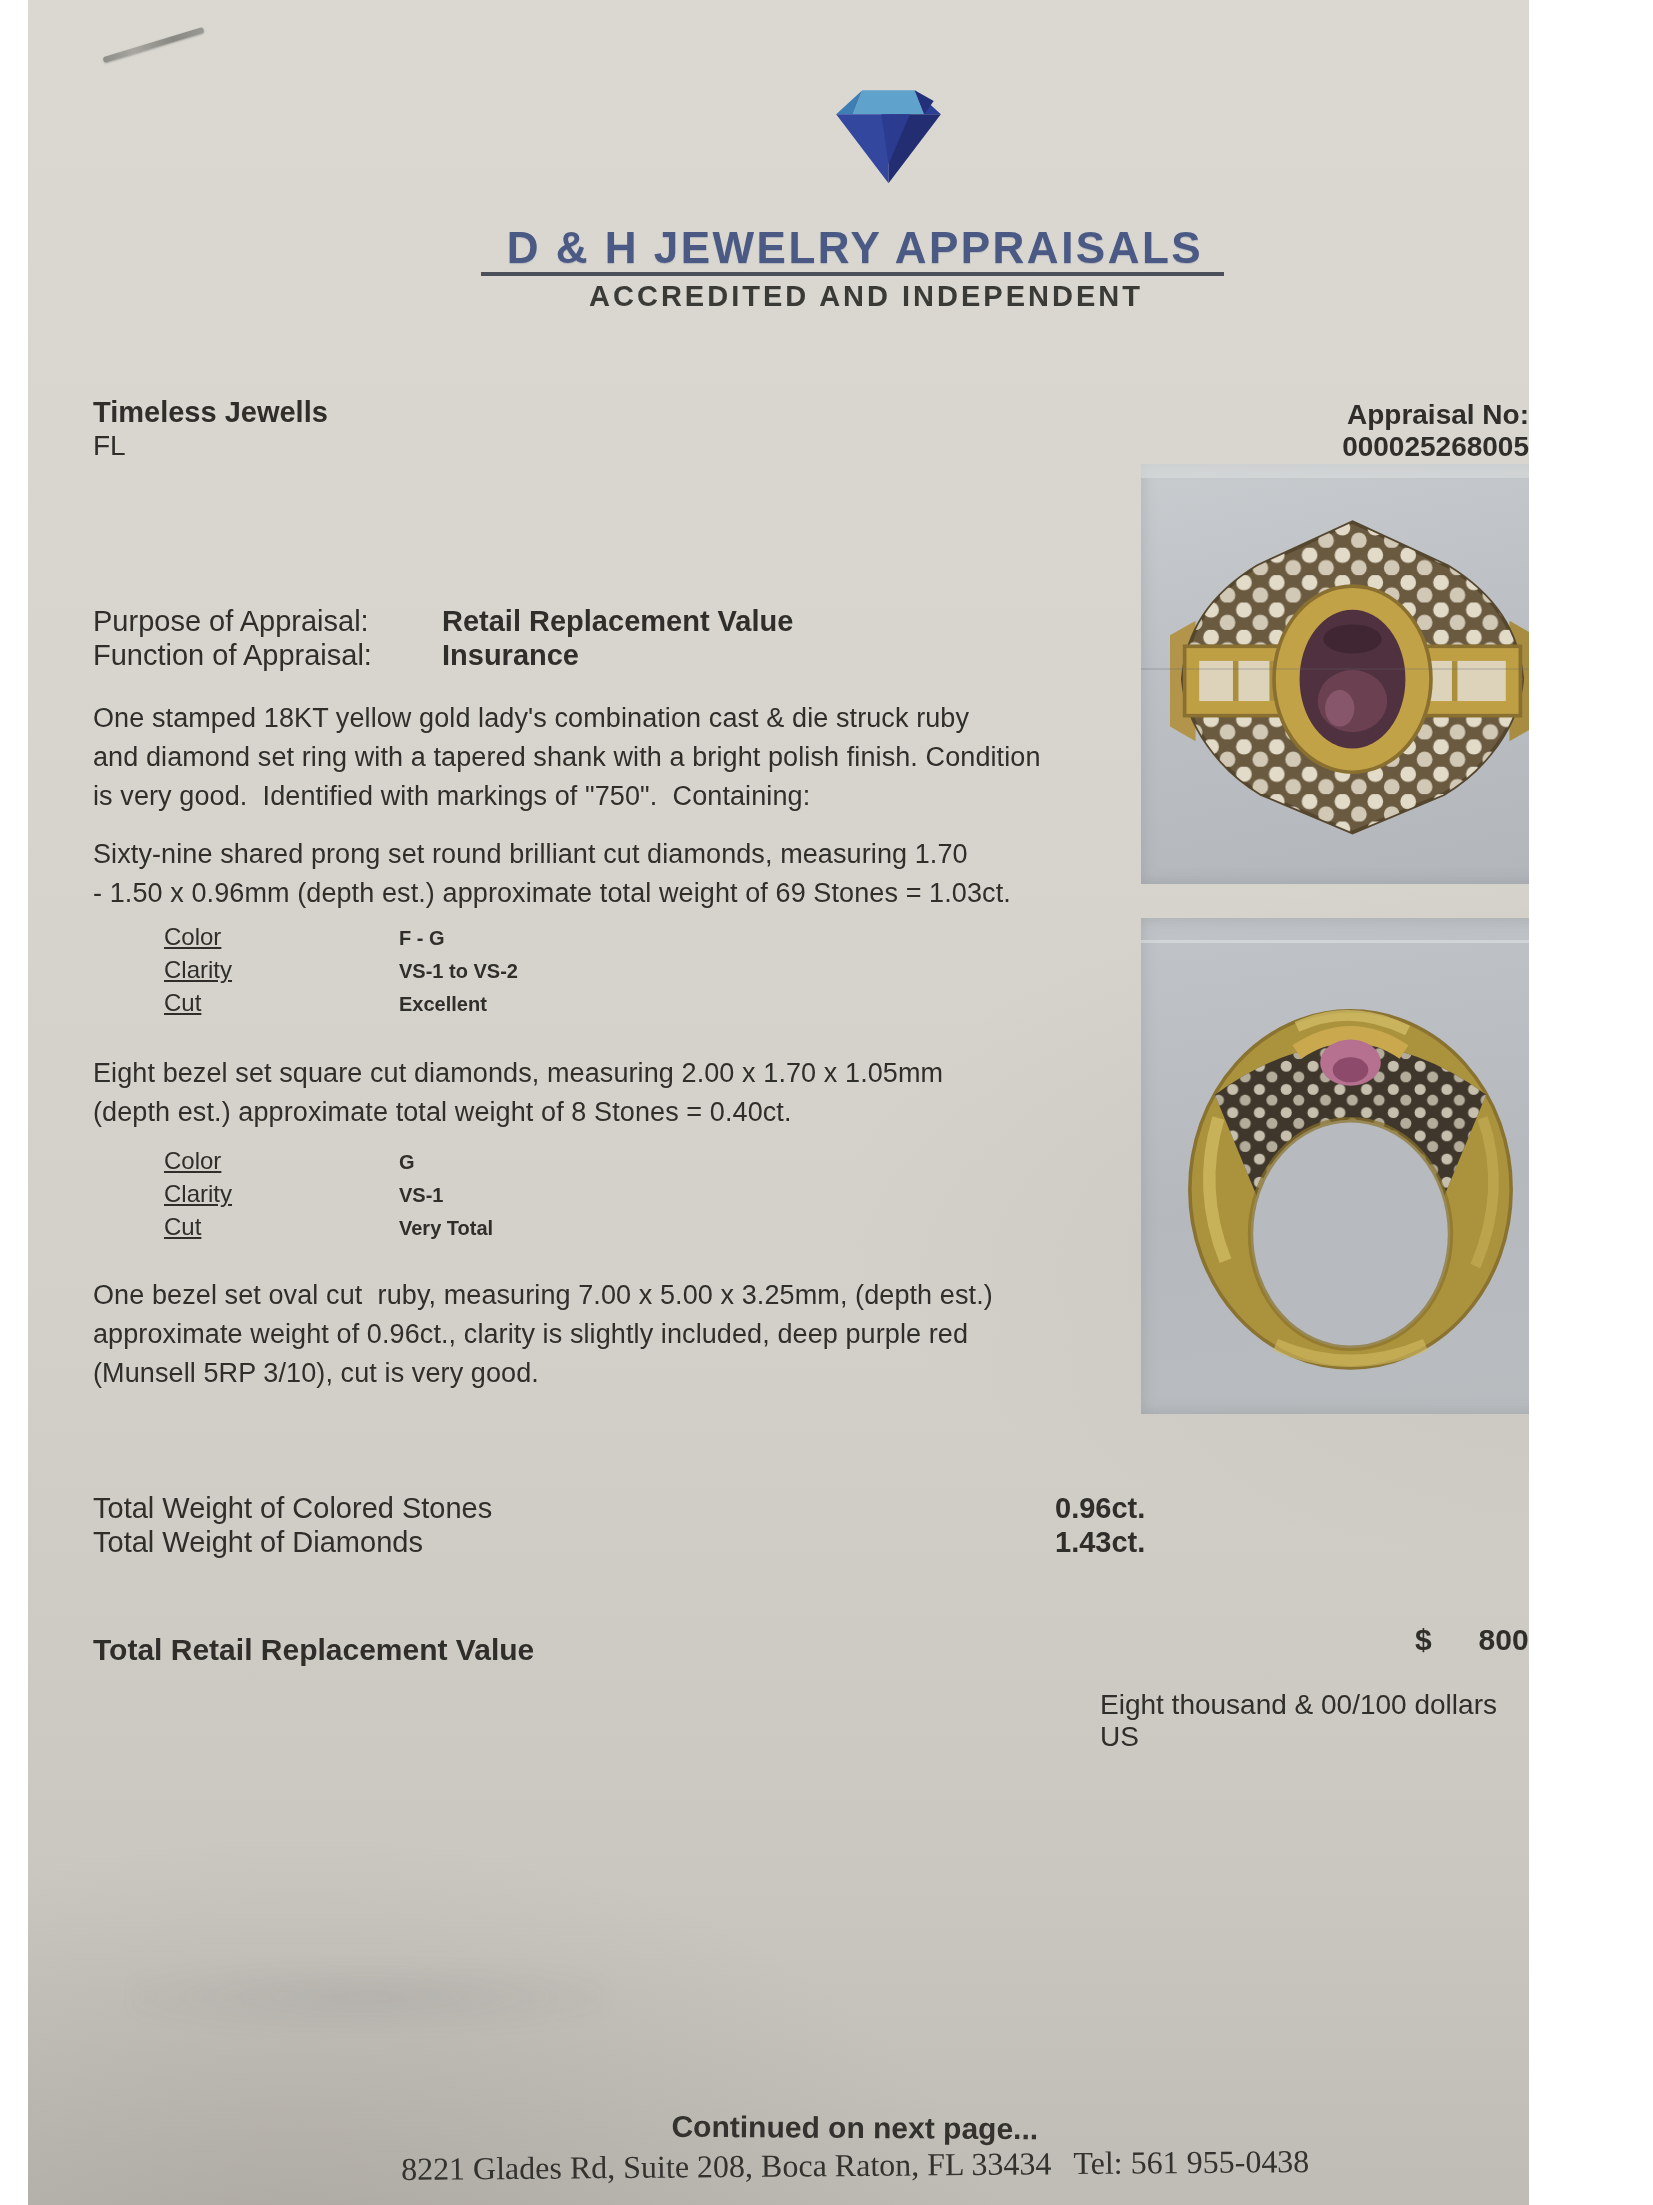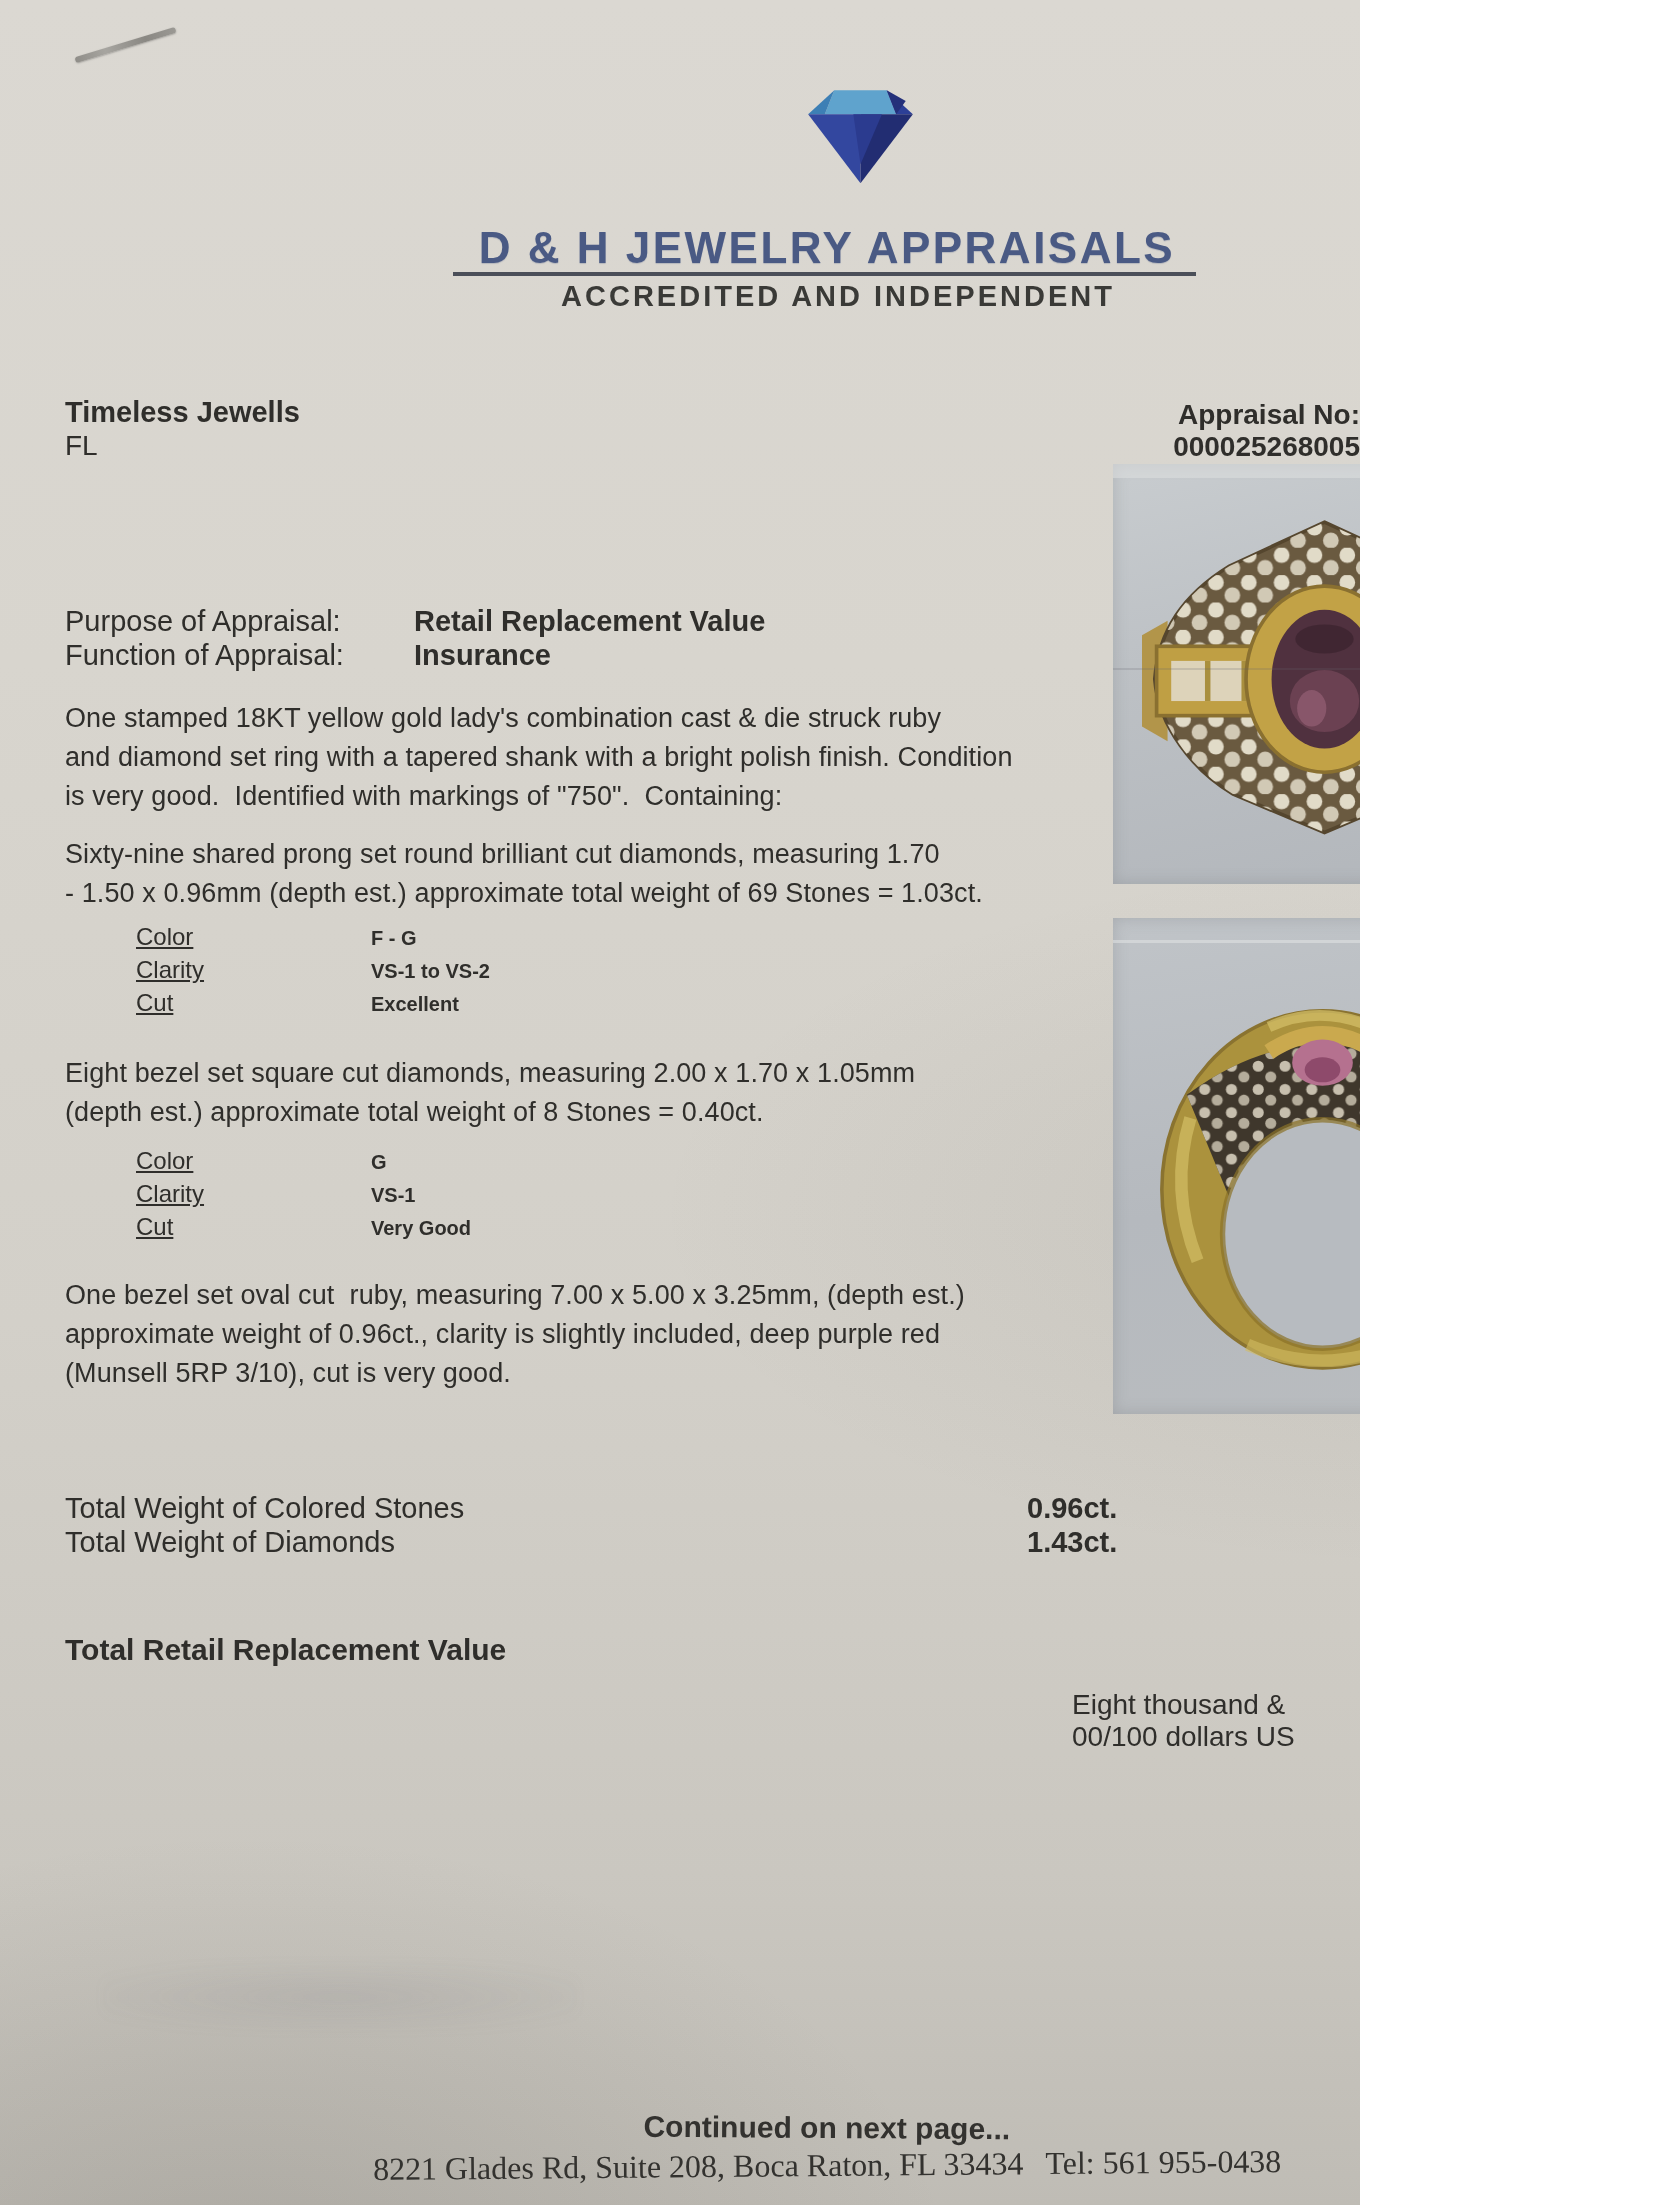--- a/index.html
+++ b/index.html
@@ -1,25 +1,26 @@
 <!DOCTYPE html>
 <html style="font-size:13.6px"><head>
 <meta charset="utf-8">
 <style>
   html,body{margin:0;padding:0;}
   #page{
     position:relative;
-    width:1360px;height:2205px;
+    width:1501px;height:2205px;
     overflow:hidden;
     font-family:"Liberation Sans", sans-serif;
     color:#2f2e2b;
     background:
       radial-gradient(1190px 765px at 18% 104%, rgba(86,82,74,0.18), rgba(0,0,0,0) 60%),
       radial-gradient(1360px 595px at 108% 55%, rgba(90,88,82,0.10), rgba(0,0,0,0) 60%),
       linear-gradient(180deg,#dbd8d2 0%,#d8d5ce 30%,#d3d0c9 60%,#cac7c0 85%,#bfbcb5 100%);
+    margin-left: 28px;
   }
   .abs{position:absolute;}
   .line{white-space:pre;line-height:39px;font-size:27px;letter-spacing:0.1px;}
   
   #staple{left:73px;top:42px;width:105px;height:6px;border-radius:3.4px;
     background:linear-gradient(90deg,#8f8d88,#a7a5a0 30%,#8a8883 70%,#9b9994);
     transform:rotate(-17deg);box-shadow:0 0.8px 1.7px rgba(60,60,60,.35);}
   
   #logo{left:801px;top:63px;width:119px;height:138px;}
   #brand-title{left:0;top:223px;width:1654px;text-align:center;
@@ -125,21 +126,21 @@
     <div class="line">(depth est.) approximate total weight of 8 Stones = 0.40ct.</div>
   </div>
   <div class="abs" style="left:136px;top:1147px">
     <div class="spec-row">
       <span class="spec-label">Color</span><span class="spec-value">G</span>
     </div>
     <div class="spec-row">
       <span class="spec-label">Clarity</span><span class="spec-value">VS-1</span>
     </div>
     <div class="spec-row">
-      <span class="spec-label">Cut</span><span class="spec-value">Very Good</span>
+      <span class="spec-label">Cut</span><span class="spec-value">Very Total</span>
     </div>
   </div>
 
   <div class="abs" style="left:65px;top:1276px">
     <div class="line">One bezel set oval cut  ruby, measuring 7.00 x 5.00 x 3.25mm, (depth est.)</div>
     <div class="line">approximate weight of 0.96ct., clarity is slightly included, deep purple red</div>
     <div class="line">(Munsell 5RP 3/10), cut is very good.</div>
   </div>
 
   <div class="tot-row" style="top:1492px">

